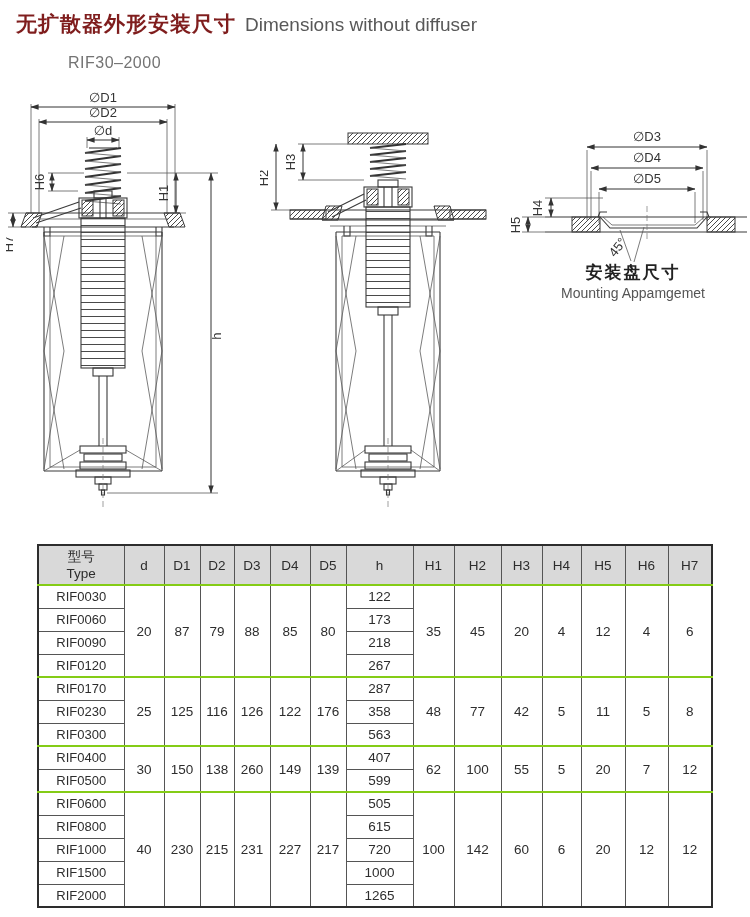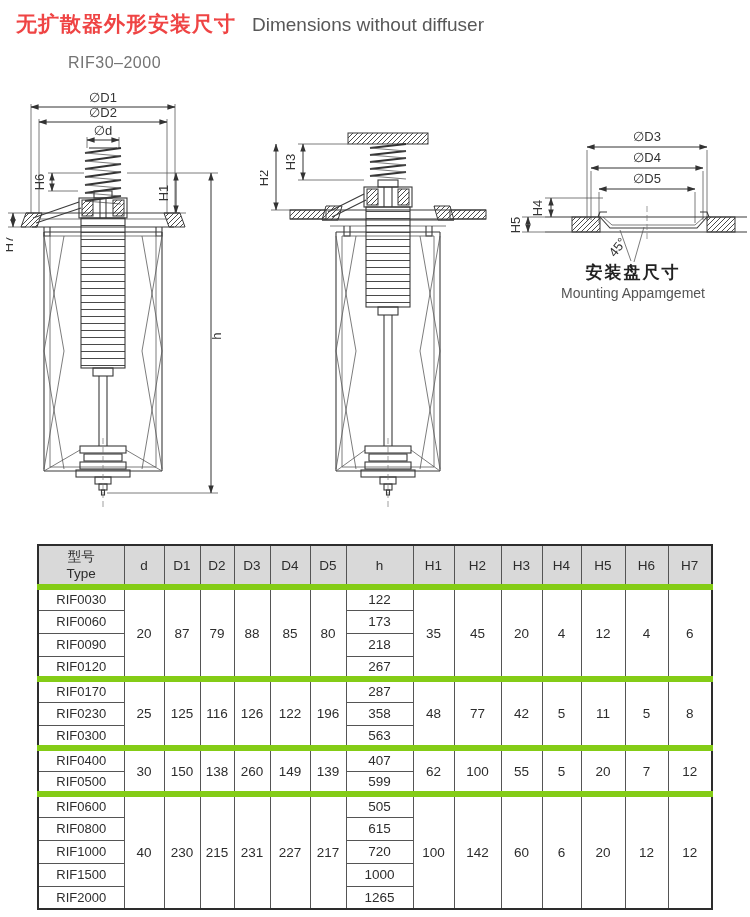--- a/index.html
+++ b/index.html
@@ -1,22 +1,22 @@
 <!DOCTYPE html>
 <html><head>
 <meta charset="utf-8">
 <style>
   html,body{margin:0;padding:0;background:#e8e8e8;}
   .page{
     position:relative;width:750px;height:917px;background:#ffffff;
     font-family:"Liberation Sans",sans-serif;overflow:hidden;margin:0 auto;
   }
   .title{position:absolute;left:16px;top:10px;white-space:nowrap;}
-  .title .zh{font-size:21px;font-weight:bold;color:#ef4444;letter-spacing:1px;}
-  .title .en{font-size:19px;color:#585858;margin-left:16px;}
+  .title .zh{font-size:21px;font-weight:bold;color:#7f1d1d;letter-spacing:1px;}
+  .title .en{font-size:19px;color:#585858;margin-left:9px;}
   .model{position:absolute;left:68px;top:54px;font-size:16px;color:#737373;letter-spacing:.5px;}
   .drawing{position:absolute;}
   svg text{font-family:"Liberation Sans",sans-serif;}
   text.dl{fill:#333;font-size:13px;}
   text.cap-zh{fill:#222;font-size:17px;font-weight:bold;letter-spacing:2px;}
   text.cap-en{fill:#555;font-size:14px;}
   .thin{stroke:#5a5a5a;stroke-width:.8;fill:none;}
   .med{stroke:#3a3a3a;stroke-width:1.1;fill:none;}
   .coil{stroke:#333;stroke-width:2;fill:none;}
   .coilb{stroke:#6a6a6a;stroke-width:.9;fill:none;}
@@ -27,21 +27,21 @@
   
   .tblwrap{position:absolute;left:37px;top:544px;}
   table.dims{border-collapse:collapse;table-layout:fixed;border:2px solid #2d2d2d;}
   table.dims th,table.dims td{
     border:1px solid #555;text-align:center;vertical-align:middle;
     color:#2d2d2d;font-size:13.5px;padding:0;overflow:hidden;
   }
   table.dims th{background:#d9d9d9;font-weight:normal;height:38px;font-size:13.5px;}
   table.dims th .h2l{line-height:17px;}
   table.dims tr{height:23px;}
-  table.dims tr.grp td{border-top:6px solid #84cc16;}
+  table.dims tr.grp td{border-top:2px solid #84cc16;}
   table.dims td.type{font-size:13px;}
 </style>
 </head>
 <body>
 
 <div class="page">
 
   <svg width="0" height="0" style="position:absolute" aria-hidden="true">
     <defs>
       <pattern id="hatch" width="5" height="5" patternUnits="userSpaceOnUse">
@@ -355,21 +355,21 @@
             <td class="type">RIF0120</td>
             <td>267</td>
           </tr>
           <tr class="grp">
             <td class="type">RIF0170</td>
             <td rowspan="3">25</td>
             <td rowspan="3">125</td>
             <td rowspan="3">116</td>
             <td rowspan="3">126</td>
             <td rowspan="3">122</td>
-            <td rowspan="3">196</td>
+            <td rowspan="3">176</td>
             <td>287</td>
             <td rowspan="3">48</td>
             <td rowspan="3">77</td>
             <td rowspan="3">42</td>
             <td rowspan="3">5</td>
             <td rowspan="3">11</td>
             <td rowspan="3">5</td>
             <td rowspan="3">8</td>
           </tr>
           <tr>

